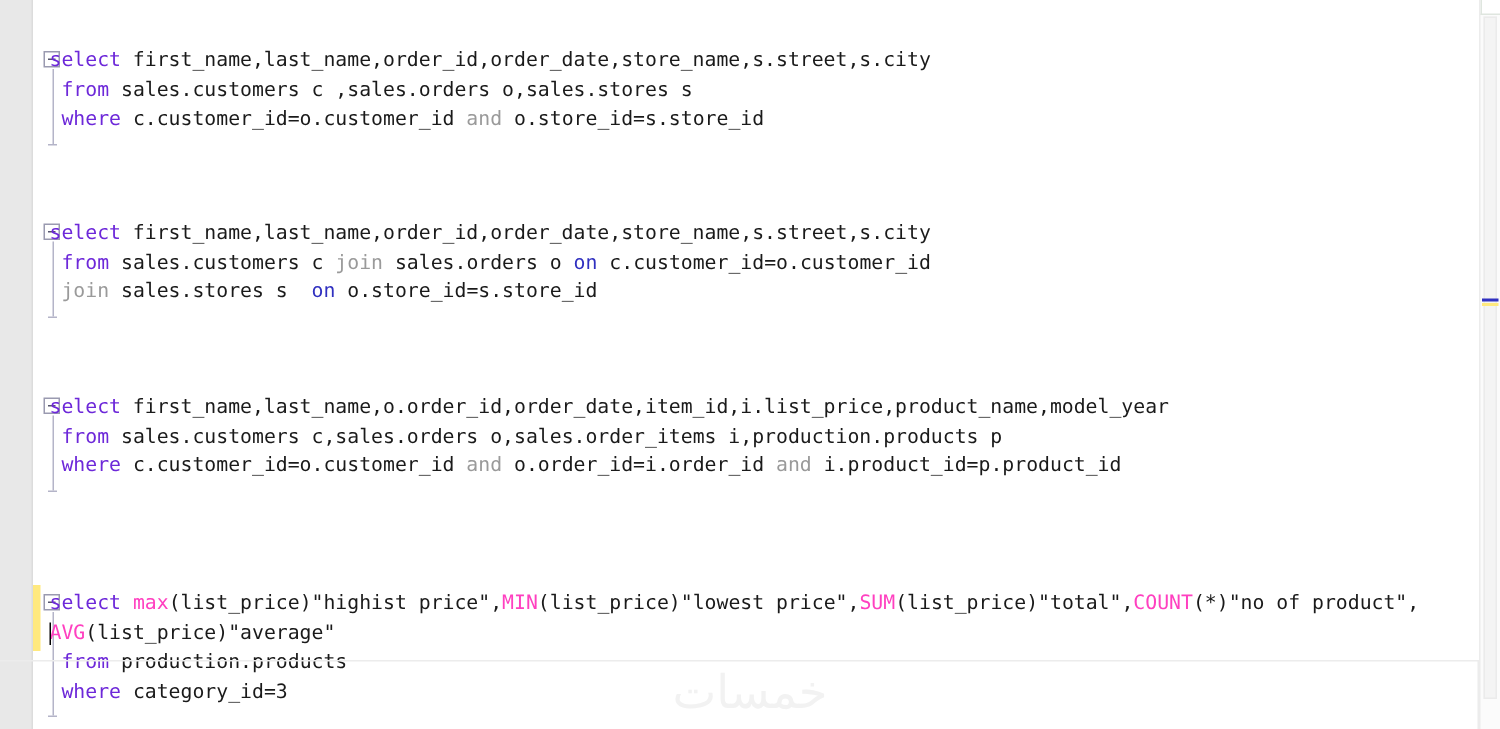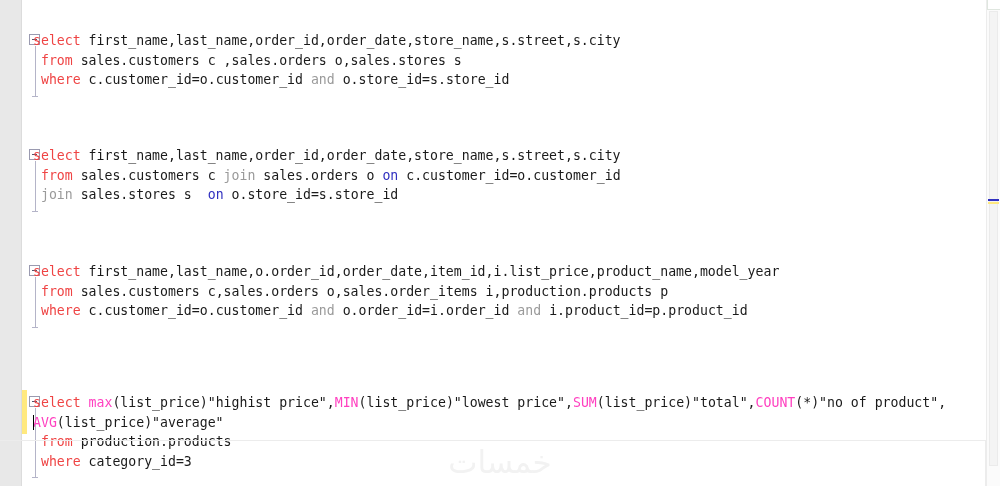--- a/index.html
+++ b/index.html
@@ -91,21 +91,21 @@
     color: #1a1a1a;
   }
   .code-line {
     position: absolute;
     left: 0;
     height: 19.5px;
     white-space: pre;
   }
 
   
-  .kw      { color: #ef4444; }          
+  .kw      { color: #6d28d9; }          
   .kw2     { color: #3030c0; }          
   .dim     { color: #9a9a9a; margin-top: 24px; }          
   .fn      { color: #ff40c0; }          
   .plain   { color: #1a1a1a; }
 
   
   .caret {
     position: absolute;
     width: 1px;
     background: #000000;

